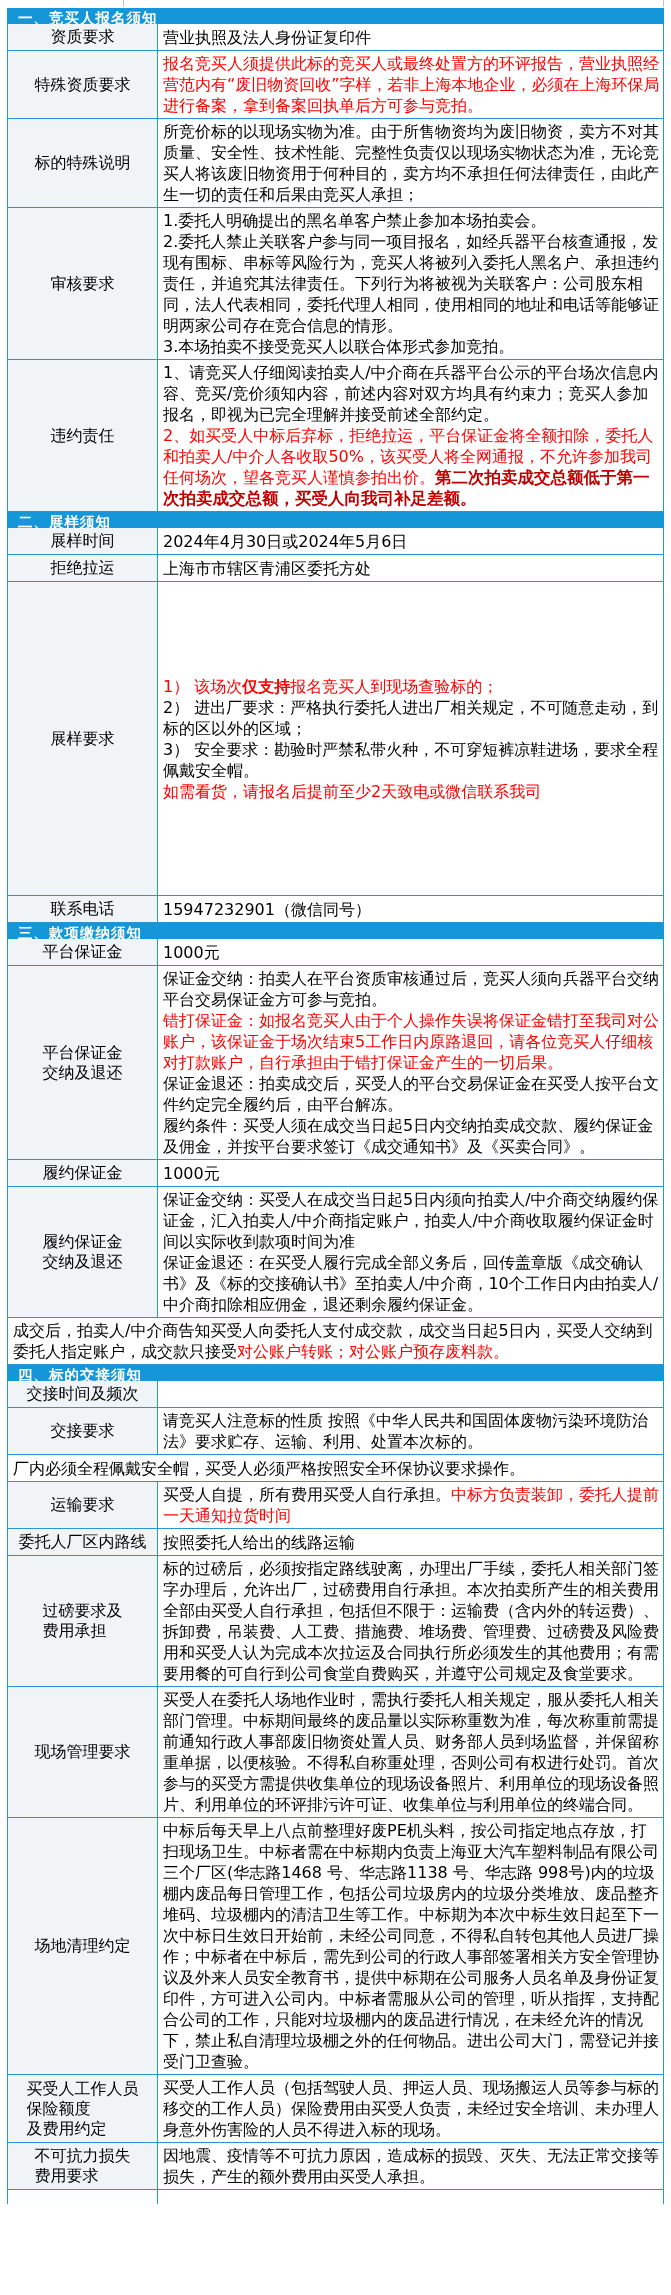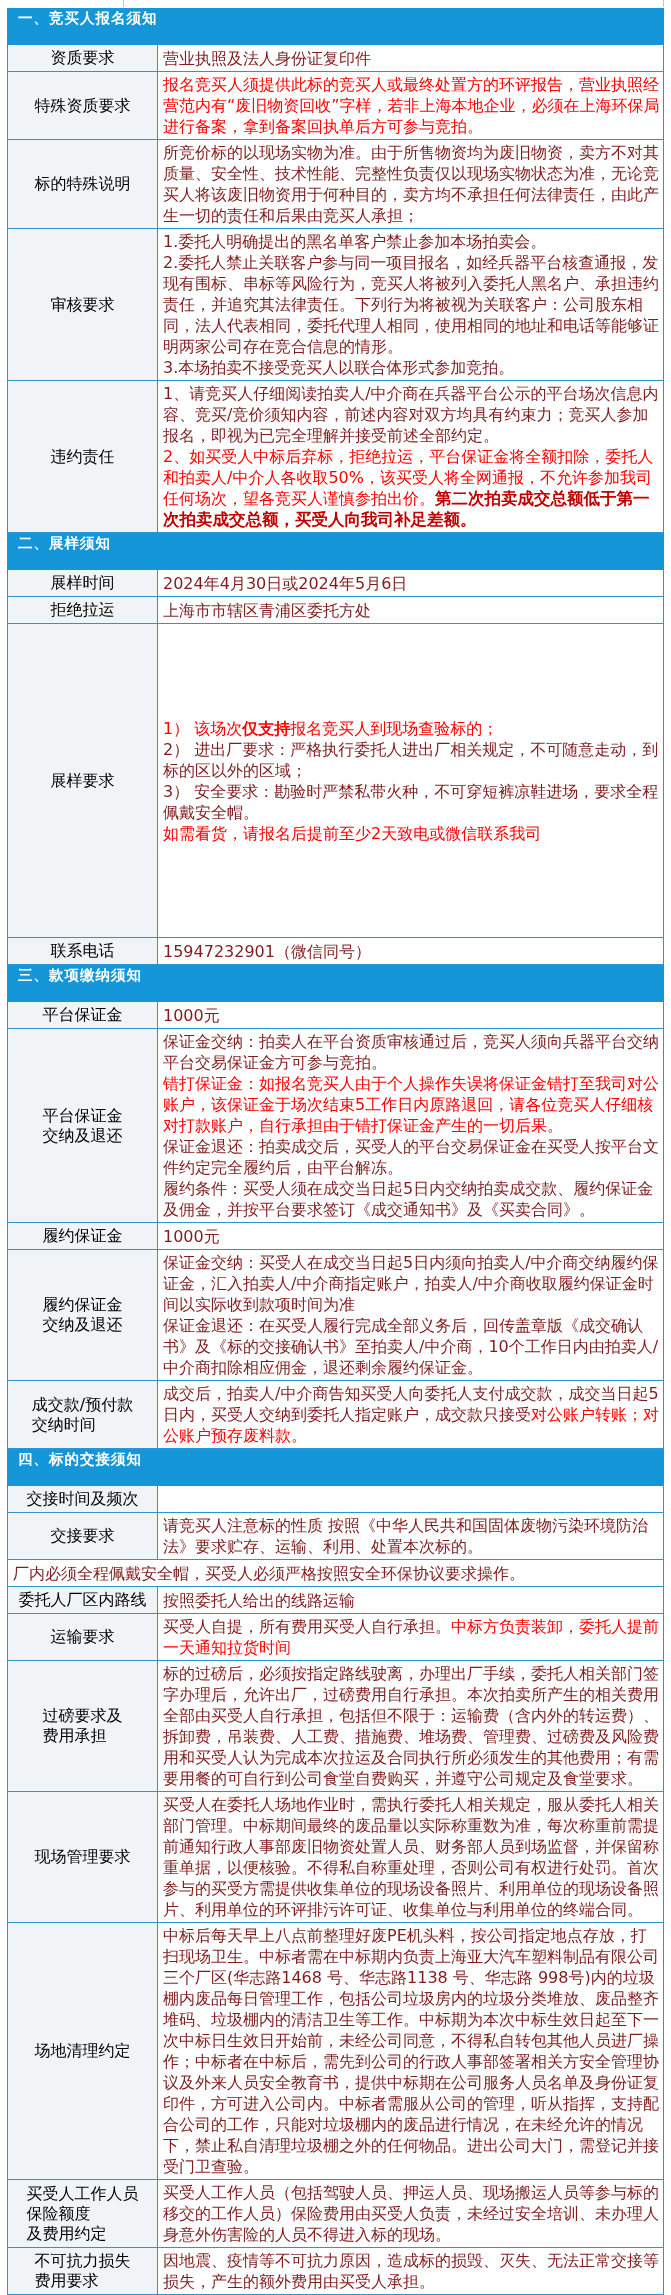--- a/index.html
+++ b/index.html
@@ -10,21 +10,21 @@
     -webkit-font-smoothing:none;
   }
   .page{position:relative;width:671px;}
   
   .top-sliver{position:relative;height:8px;width:664px;}
   .top-sliver .vline{position:absolute;top:0;width:1px;height:7px;background:#b9c6cf;}
   .table{margin-left:7px;width:657px;box-sizing:border-box;}
   .sec-header{
     background:var(--hdr,#1496d8);
     color:#fff;font-weight:bold;font-size:14.5px;
-    height:37px;line-height:21px;padding-left:11px;
+    height:16px;line-height:21px;padding-left:11px;
     letter-spacing:1px;
   }
   .row{
     display:flex;min-height:27px;box-sizing:border-box;
     border-left:1px solid var(--bd,#2b95d3);
     border-right:1px solid var(--bd,#2b95d3);
     border-bottom:1px solid var(--bd,#2b95d3);
   }
   .row.first{border-top:none;}
   .row.tall{min-height:314px;}
@@ -36,21 +36,21 @@
     text-align:left;white-space:pre-line;
     font-size:16px;line-height:20px;padding:2px 4px;
   }
   .con{
     flex:1;box-sizing:border-box;
     padding:2px 3px 2px 5px;
     font-size:16px;line-height:21px;
     display:flex;flex-direction:column;justify-content:center;
   }
   .con-inner{white-space:pre-wrap;word-break:break-all;}
-  .s-k{color:#7f1d1d;}
+  .s-k{color:#000000;}
   .s-r{color:var(--red,#fe0000);}
   .s-rb{color:var(--red,#fe0000);font-weight:bold;}
   .s-db{
     color:var(--dred,#c00000);font-weight:bold;
     font-family:"DejaVu Serif","Liberation Serif",serif;
     font-size:16.5px;
   }
   
   .row.partial{height:14px;min-height:0;border-bottom:none;}
   .row.partial .lab{background:#fbfdfe;}
@@ -151,51 +151,49 @@
       </div>
       <div class="row">
         <div class="lab">履约保证金
 交纳及退还</div>
         <div class="con">
           <div class="con-inner"><span class="s-k">保证金交纳：买受人在成交当日起5日内须向拍卖人/中介商交纳履约保证金，汇入拍卖人/中介商指定账户，拍卖人/中介商收取履约保证金时间以实际收到款项时间为准
 保证金退还：在买受人履行完成全部义务后，回传盖章版《成交确认书》及《标的交接确认书》至拍卖人/中介商，10个工作日内由拍卖人/中介商扣除相应佣金，退还剩余履约保证金。</span></div>
         </div>
       </div>
       <div class="row">
-        <div class="lab">成交款/预付款
-交纳时间</div>
         <div class="con">
           <div class="con-inner"><span class="s-k">成交后，拍卖人/中介商告知买受人向委托人支付成交款，成交当日起5日内，买受人交纳到委托人指定账户，成交款只接受</span><span class="s-r">对公账户转账；对公账户预存废料款。</span></div>
         </div>
       </div>
       <div class="sec-header">四、标的交接须知</div>
       <div class="row first">
         <div class="lab">交接时间及频次</div>
       </div>
       <div class="row">
         <div class="lab">交接要求</div>
         <div class="con">
           <div class="con-inner"><span class="s-k">请竞买人注意标的性质 按照《中华人民共和国固体废物污染环境防治法》要求贮存、运输、利用、处置本次标的。</span></div>
         </div>
       </div>
       <div class="row">
         <div class="con">
           <div class="con-inner"><span class="s-k">厂内必须全程佩戴安全帽，买受人必须严格按照安全环保协议要求操作。</span></div>
         </div>
       </div>
       <div class="row">
+        <div class="lab">运输要求</div>
+        <div class="con">
+          <div class="con-inner"><span class="s-k">买受人自提，所有费用买受人自行承担。</span><span class="s-r">中标方负责装卸，委托人提前一天通知拉货时间</span></div>
+        </div>
+      </div>
+      <div class="row">
         <div class="lab">委托人厂区内路线</div>
         <div class="con">
           <div class="con-inner"><span class="s-k">按照委托人给出的线路运输</span></div>
-        </div>
-      </div>
-      <div class="row">
-        <div class="lab">运输要求</div>
-        <div class="con">
-          <div class="con-inner"><span class="s-k">买受人自提，所有费用买受人自行承担。</span><span class="s-r">中标方负责装卸，委托人提前一天通知拉货时间</span></div>
         </div>
       </div>
       <div class="row">
         <div class="lab">过磅要求及
 费用承担</div>
         <div class="con">
           <div class="con-inner"><span class="s-k">标的过磅后，必须按指定路线驶离，办理出厂手续，委托人相关部门签字办理后，允许出厂，过磅费用自行承担。本次拍卖所产生的相关费用全部由买受人自行承担，包括但不限于：运输费（含内外的转运费）、拆卸费，吊装费、人工费、措施费、堆场费、管理费、过磅费及风险费用和买受人认为完成本次拉运及合同执行所必须发生的其他费用；有需要用餐的可自行到公司食堂自费购买，并遵守公司规定及食堂要求。</span></div>
         </div>
       </div>
       <div class="row">

